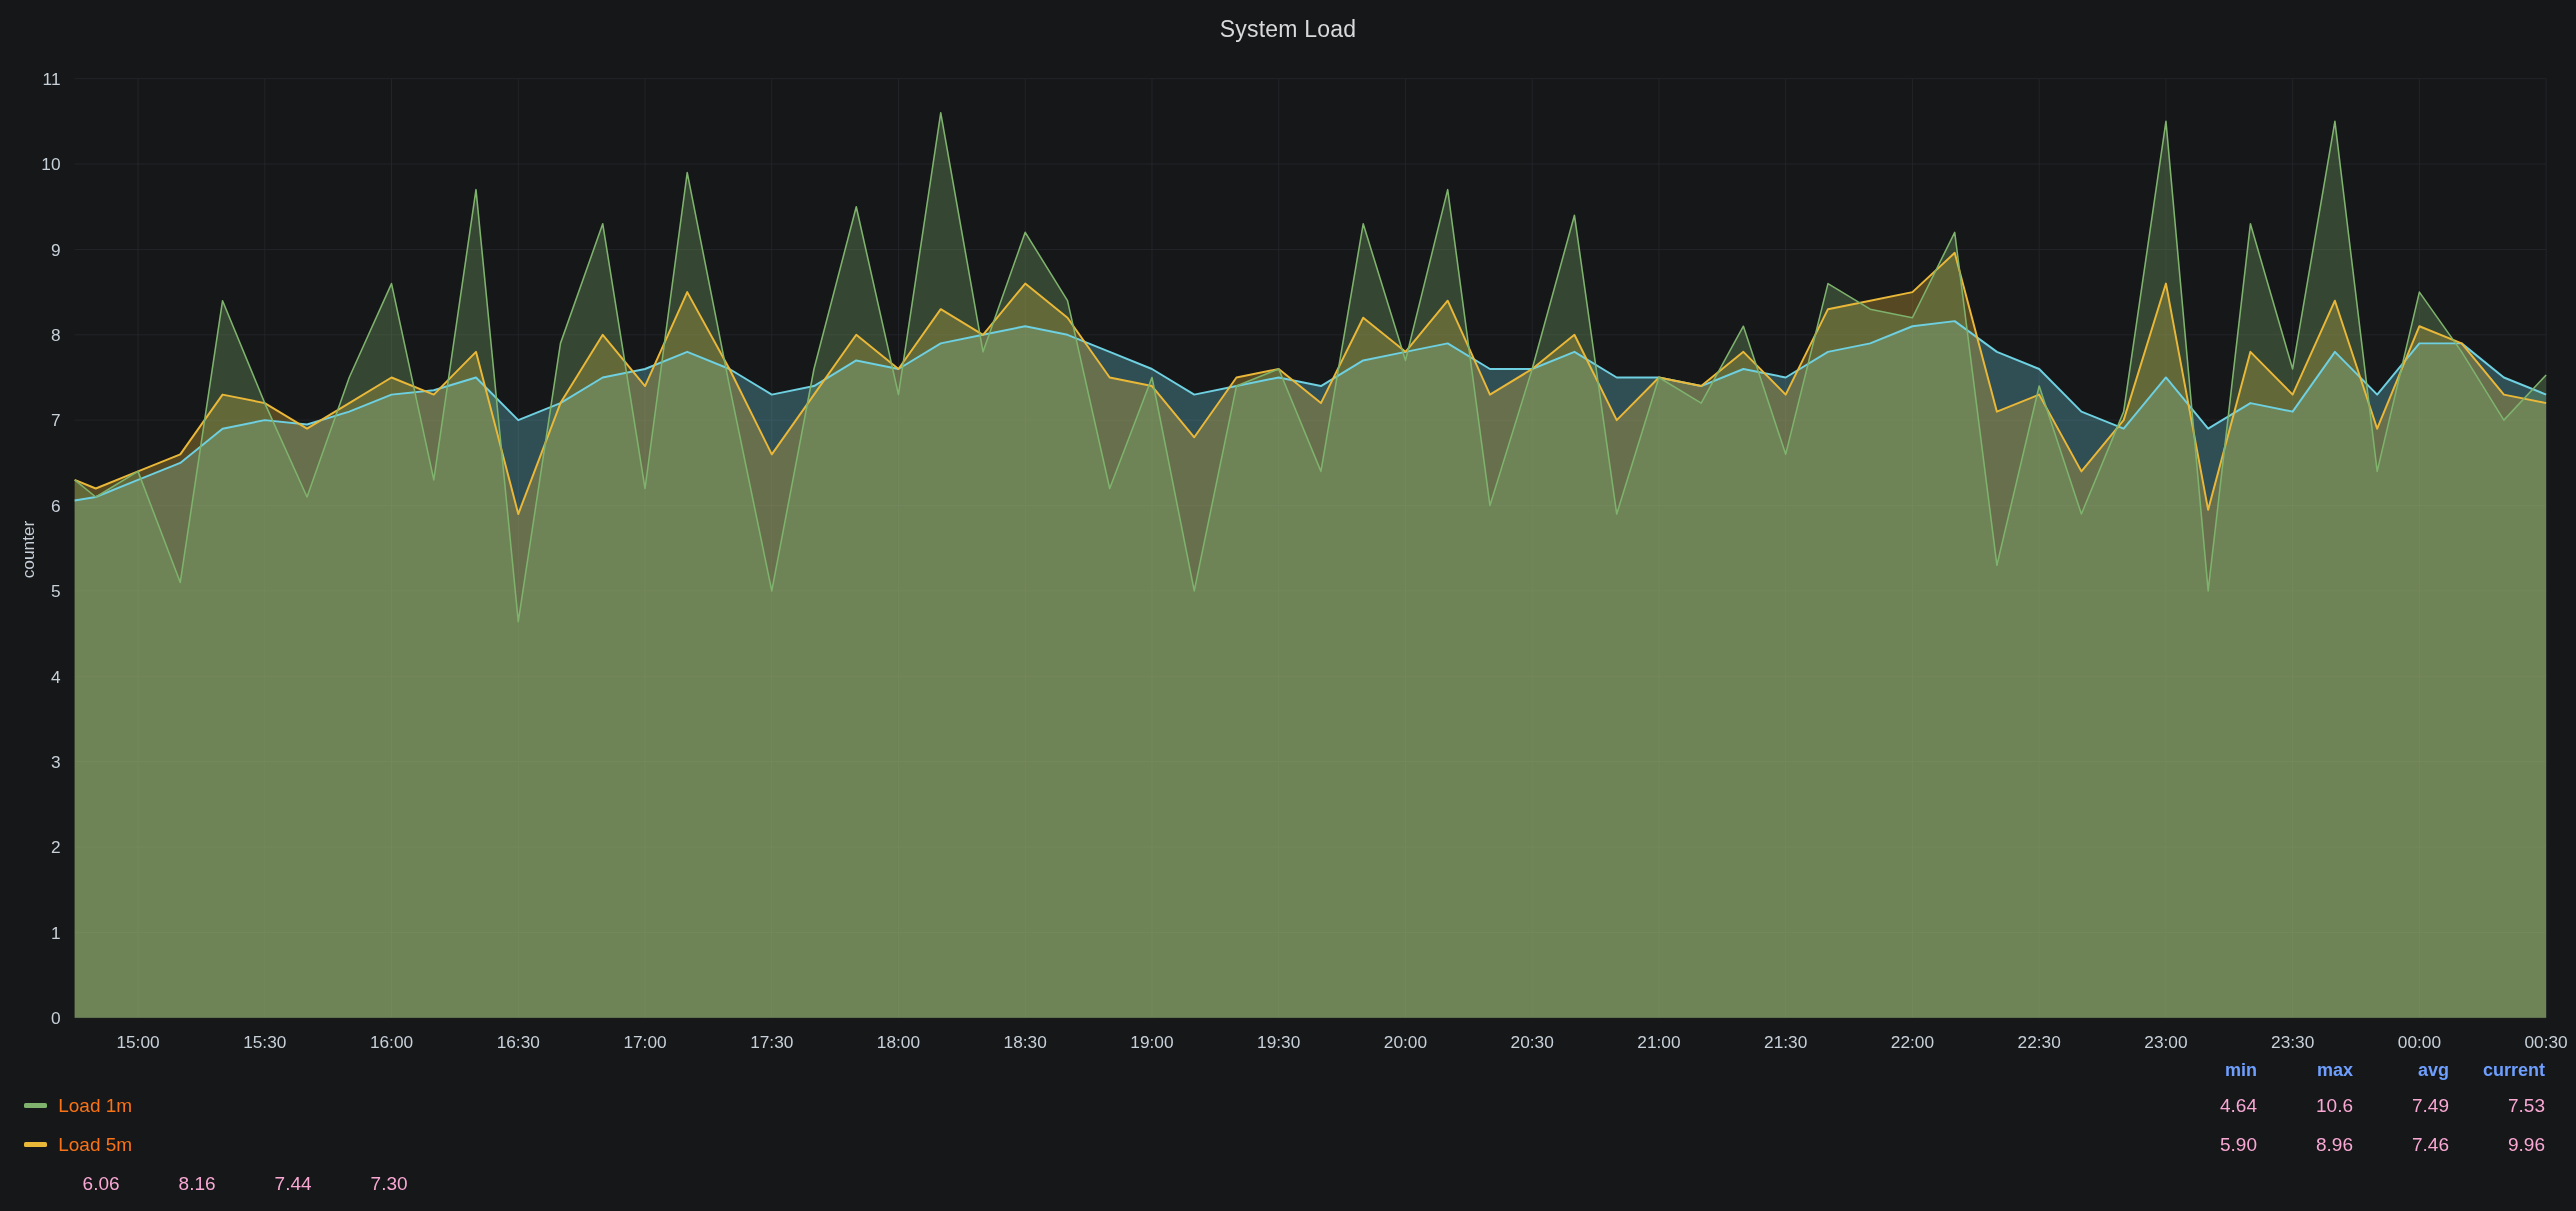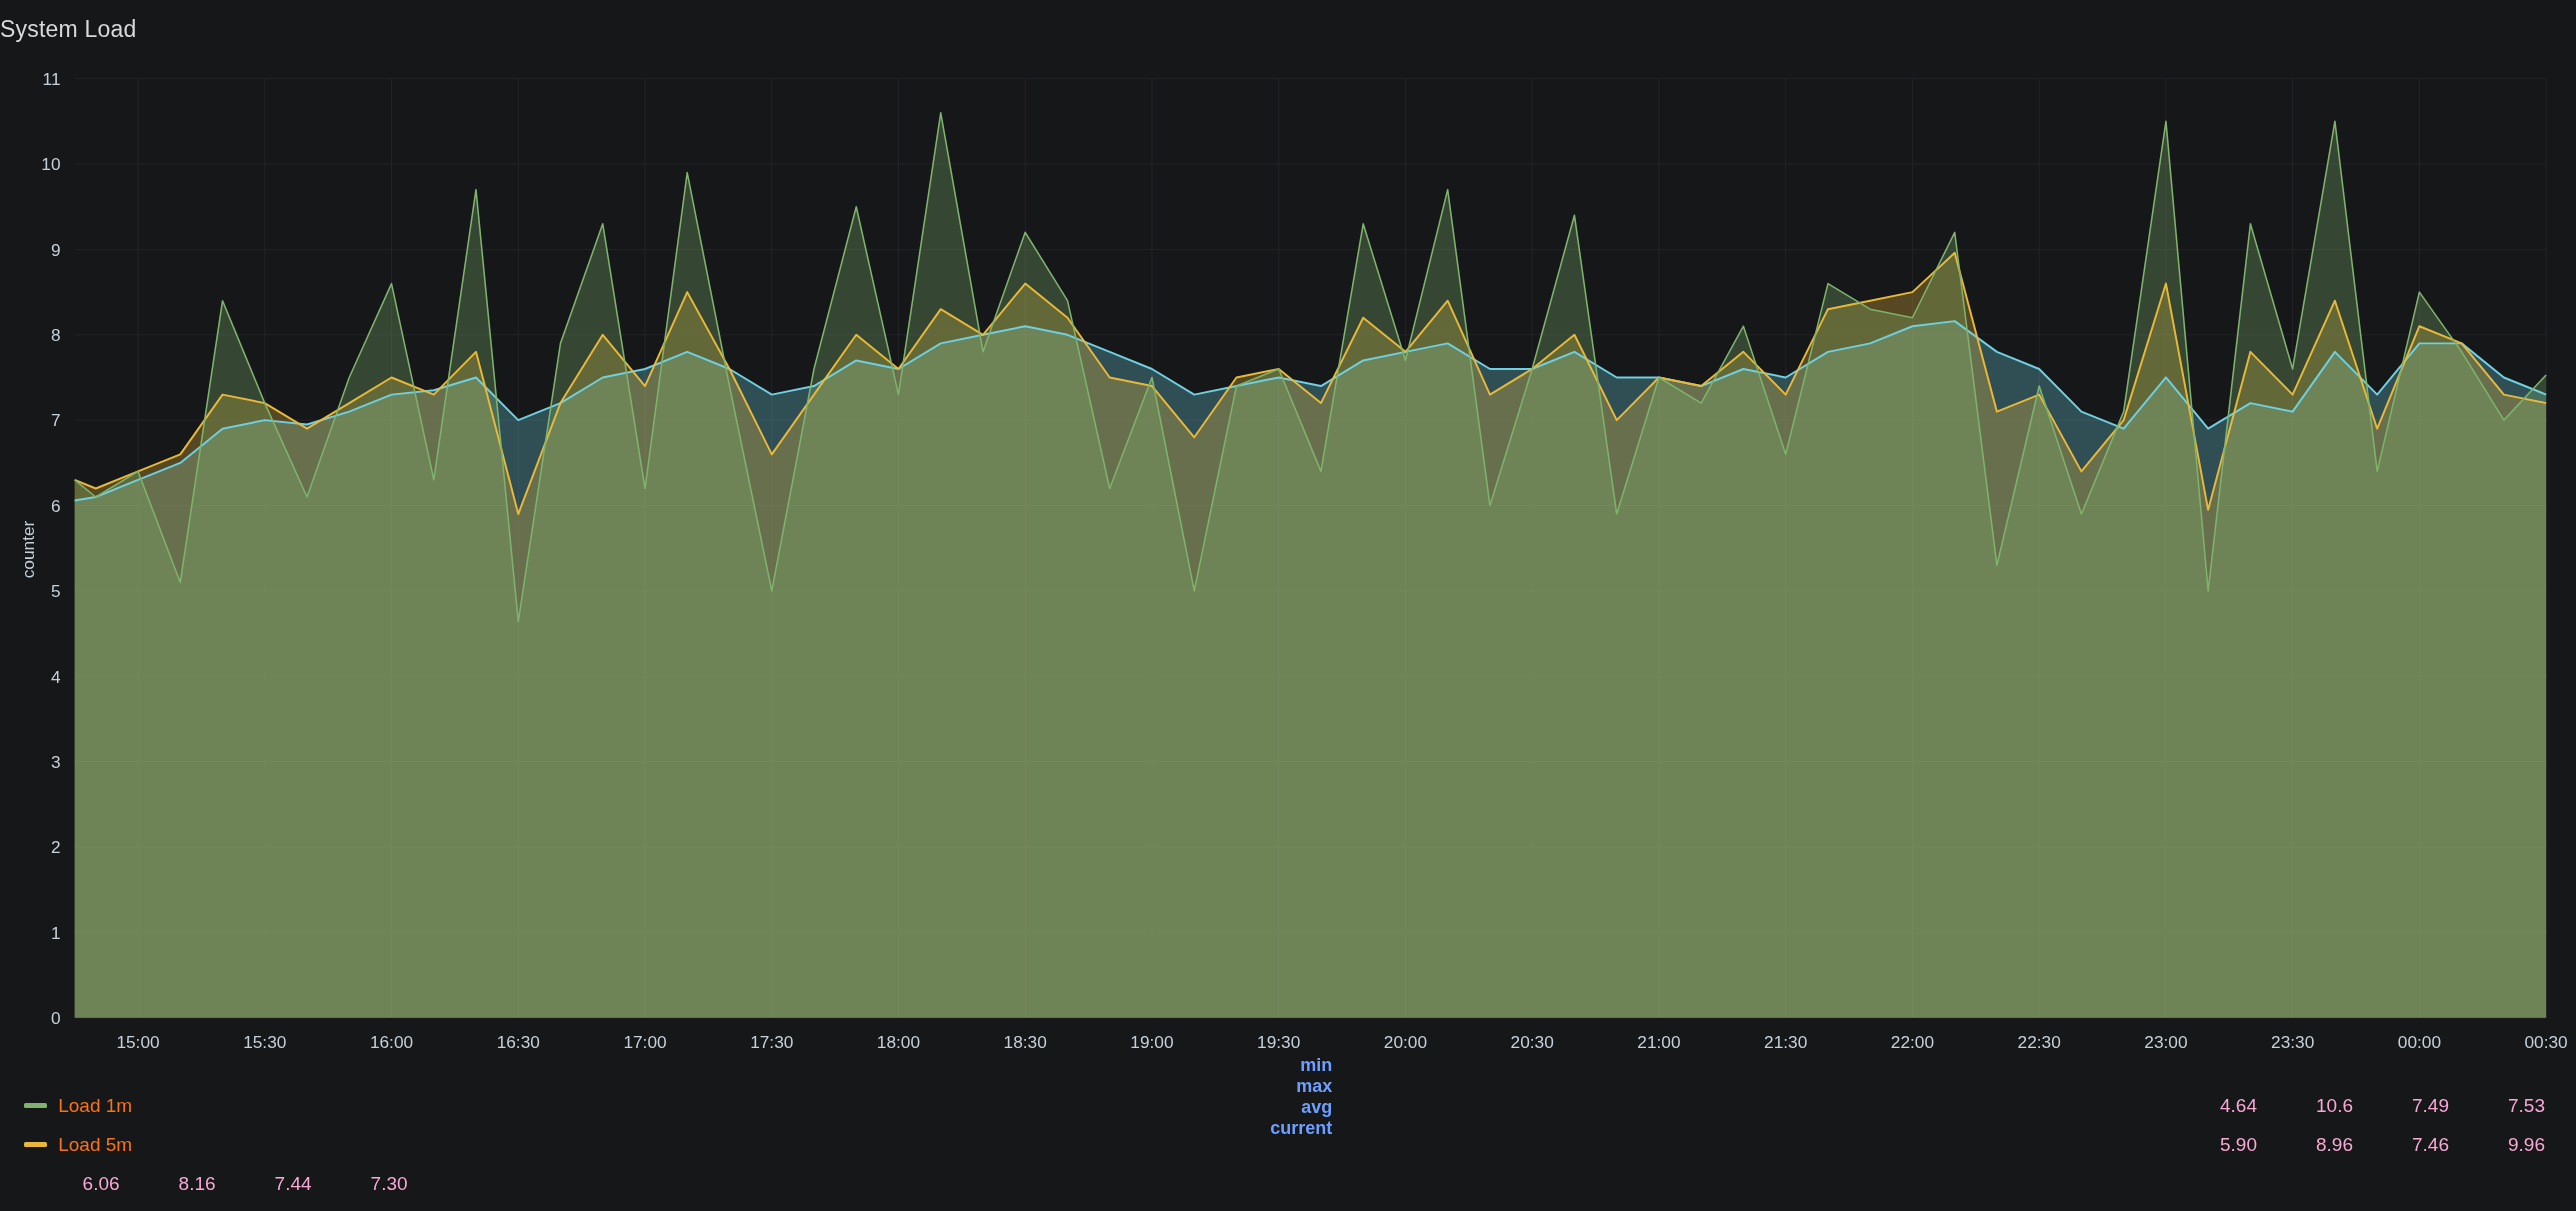--- a/index.html
+++ b/index.html
@@ -1,24 +1,24 @@
 <!DOCTYPE html>
 <html style="font-size:12.6px"><head>
 <meta charset="utf-8">
 <style>
   html,body{margin:0;padding:0;background:#161719;font-family:"Liberation Sans",sans-serif;}
   #panel{position:relative;width:2576px;height:1212px;background:#161719;overflow:hidden;}
-  #panel-title{position:absolute;top:15.7px;left:0;width:100%;text-align:left;
+  #panel-title{position:absolute;top:15.7px;left:0;width:100%;text-align:center;
     color:#d8d9da;font-size:23px;font-weight:500;letter-spacing:0.2px;cursor:pointer;}
   #chart-svg{position:absolute;top:0;left:0;}
   #y-axis-label{position:absolute;left:-27px;top:539px;width:110px;text-align:center;
     transform:rotate(-90deg);color:#c7d0d9;font-size:17.3px;}
   #legend{position:absolute;left:0;right:0;top:1055px;display:flex;flex-direction:column;}
   .legend-row{display:flex;align-items:center;height:39px;padding:0 31px 0 23.6px;}
-  .legend-row.header{height:31px;flex-direction:column;}
+  .legend-row.header{height:31px;}
   .legend-label-area{flex:1;display:flex;align-items:center;}
   .swatch{width:23.6px;height:5.5px;border-radius:1.6px;margin-right:11px;flex:0 0 auto;}
   .series-label{color:#f97316;font-size:19px;cursor:pointer;}
   .stat{width:96px;text-align:right;color:#f9a8d4;font-size:19px;}
   .legend-row.header .stat{color:#6e9fff;font-weight:bold;font-size:18px;cursor:pointer;}
 </style>
 </head>
 <body>
 
 <div id="panel">

